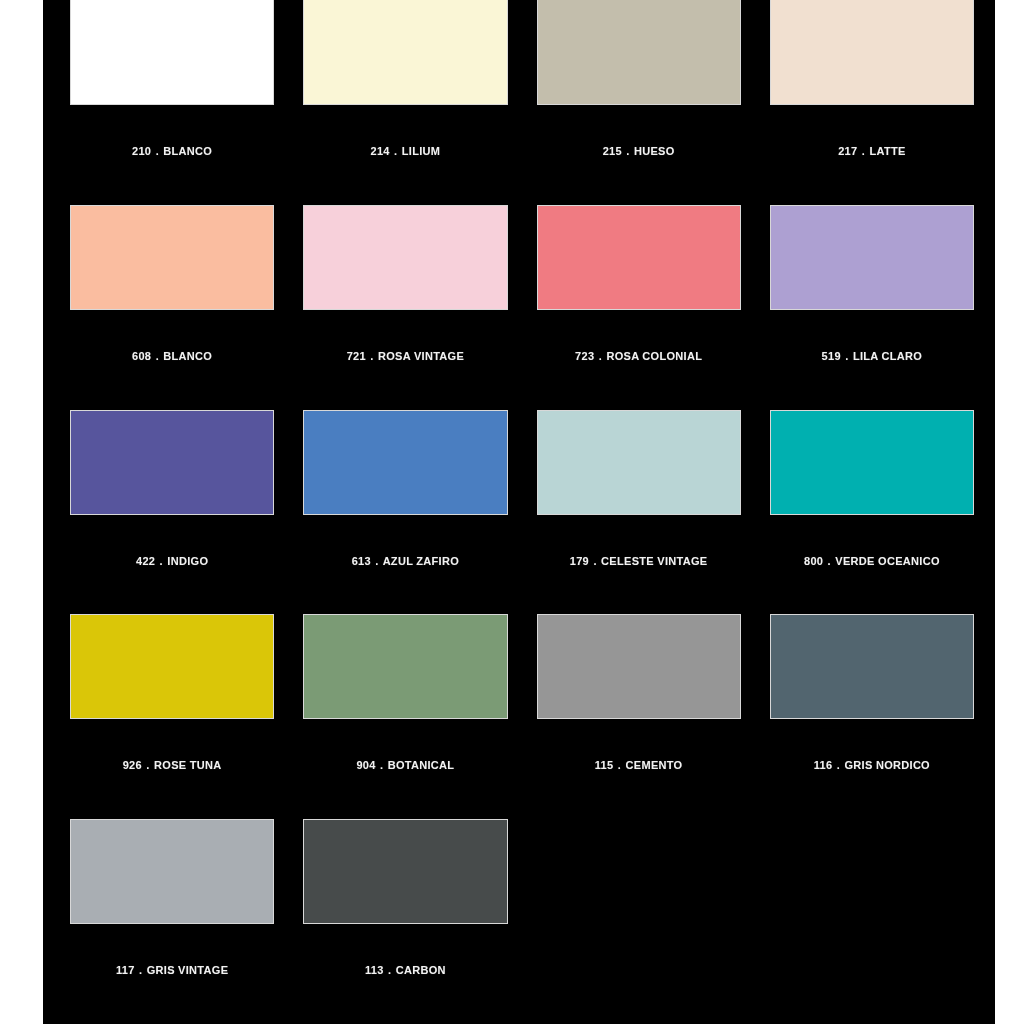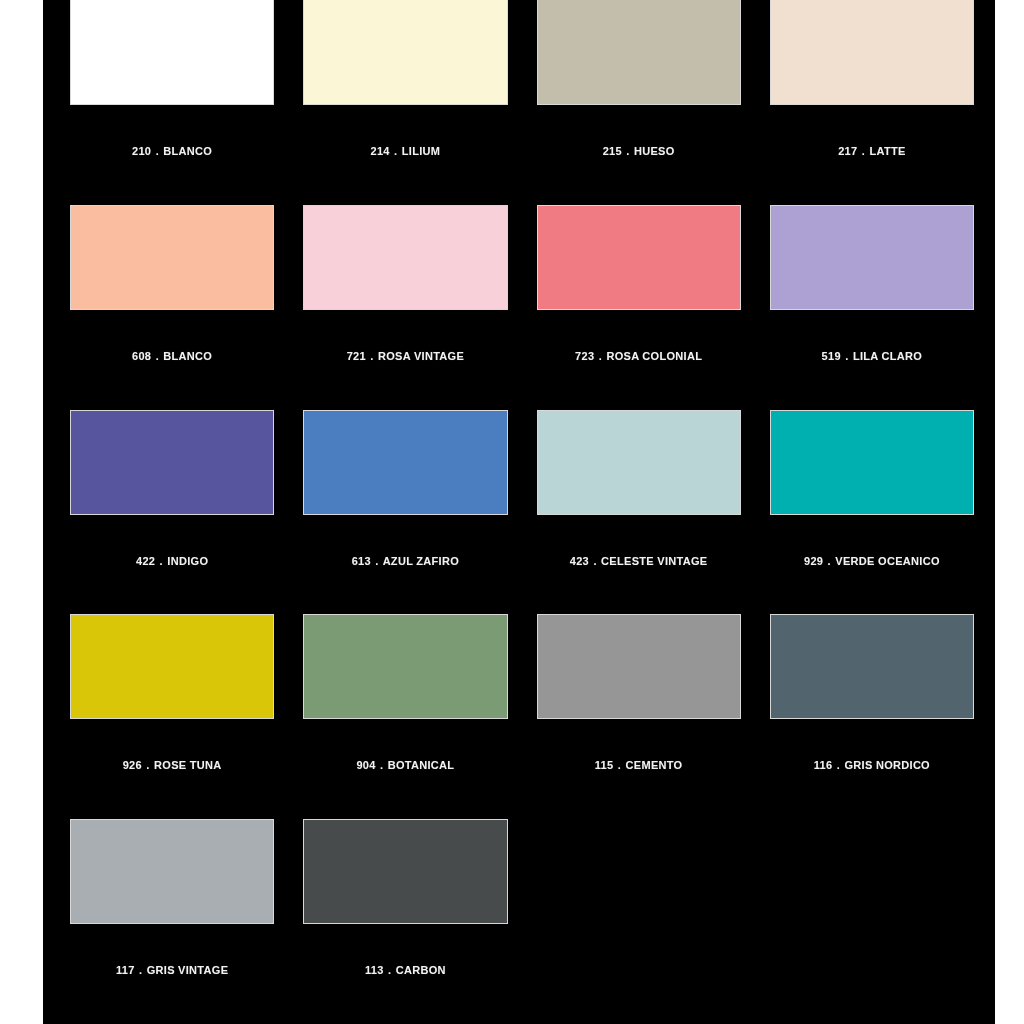--- a/index.html
+++ b/index.html
@@ -127,25 +127,25 @@
         <div class="swatch-cell row-3">
           <div class="swatch-chip" style="background: rgb(87, 85, 157); border-color: rgb(216, 216, 216);"></div>
           <div class="swatch-label"><span>422</span> <span class="sep">.</span> <span>INDIGO</span></div>
         </div>
         <div class="swatch-cell row-3">
           <div class="swatch-chip" style="background: rgb(74, 126, 193); border-color: rgb(216, 216, 216);"></div>
           <div class="swatch-label"><span>613</span> <span class="sep">.</span> <span>AZUL ZAFIRO</span></div>
         </div>
         <div class="swatch-cell row-3">
           <div class="swatch-chip" style="background: rgb(185, 213, 213); border-color: rgb(216, 216, 216);"></div>
-          <div class="swatch-label"><span>423</span> <span class="sep">.</span> <span>CELESTE VINTAGE</span></div>
+          <div class="swatch-label"><span>179</span> <span class="sep">.</span> <span>CELESTE VINTAGE</span></div>
         </div>
         <div class="swatch-cell row-4">
           <div class="swatch-chip" style="background: rgb(0, 176, 176); border-color: rgb(216, 216, 216);"></div>
-          <div class="swatch-label"><span>929</span> <span class="sep">.</span> <span>VERDE OCEANICO</span></div>
+          <div class="swatch-label"><span>800</span> <span class="sep">.</span> <span>VERDE OCEANICO</span></div>
         </div>
         <div class="swatch-cell row-4">
           <div class="swatch-chip" style="background: rgb(218, 198, 8); border-color: rgb(216, 216, 216);"></div>
           <div class="swatch-label"><span>926</span> <span class="sep">.</span> <span>ROSE TUNA</span></div>
         </div>
         <div class="swatch-cell row-4">
           <div class="swatch-chip" style="background: rgb(123, 155, 117); border-color: rgb(216, 216, 216);"></div>
           <div class="swatch-label"><span>904</span> <span class="sep">.</span> <span>BOTANICAL</span></div>
         </div>
         <div class="swatch-cell row-5">

